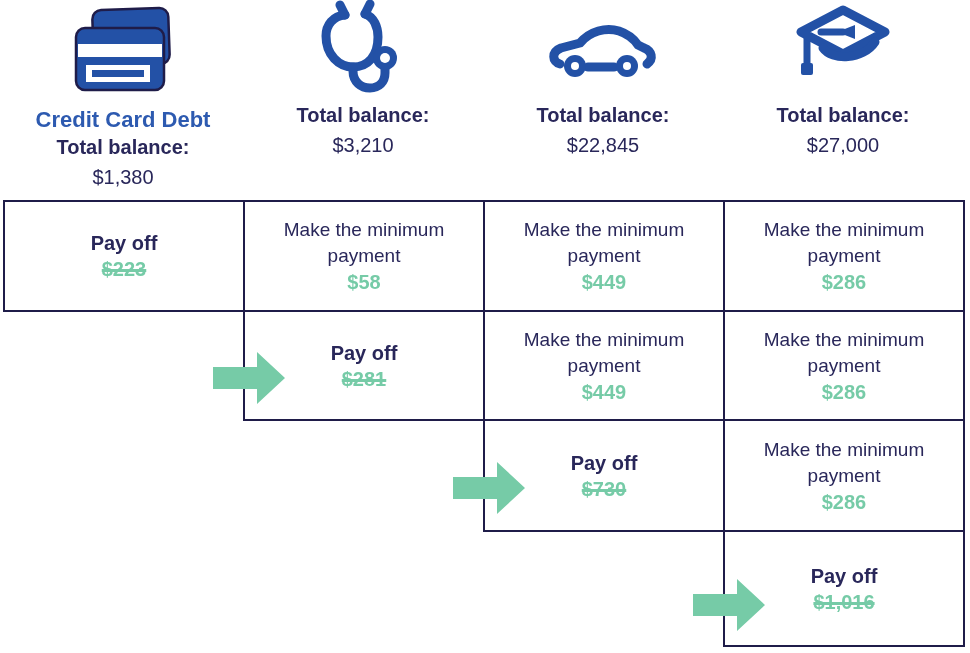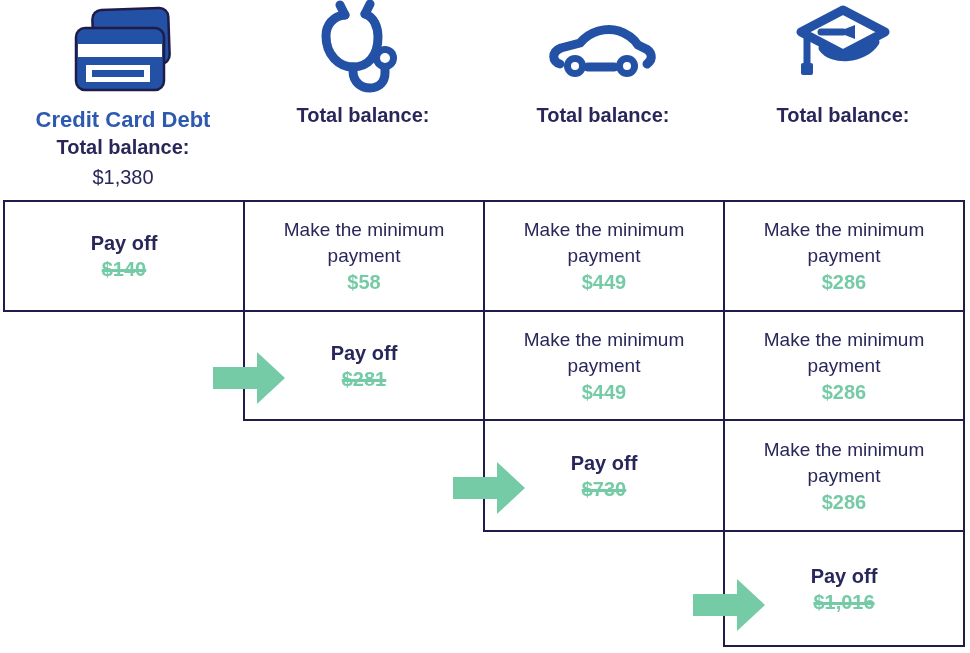--- a/index.html
+++ b/index.html
@@ -70,53 +70,56 @@
       <svg width="96" height="100" viewBox="0 0 96 100" aria-hidden="true">
         <path class="ics" d="M30,15 C18,16 11,25 11,36 C11,55 24,67 38,67 C53,67 63,56 63,37 C63,27 59,17 50,14"></path>
         <path class="ics" d="M30,15 L25,5"></path>
         <path class="ics" d="M50,14 L55,4"></path>
         <path class="ics" d="M38,67 L38,71 C38,82 46,88 55,88 C64,88 70,82 70,73 L70,66"></path>
         <circle class="icb" cx="70" cy="58" r="12"></circle>
         <circle class="icw" cx="70" cy="58" r="5"></circle>
       </svg>
     </div>
     <div class="balance-label">Total balance:</div>
+    <div class="balance-amount">$3,210</div>
   </div>
 
   <div class="col-head ch2">
     <div class="icon-box">
       <svg width="112" height="72" viewBox="0 0 112 72" aria-hidden="true">
         <path class="ics" d="M13,50 C5,48 4,38 14,34 L33,29 C43,17 59,13 72,17 C81,20 87,25 91,31 L97,34 C105,37 107,45 100,50"></path>
         <path class="ics" d="M41,53 L67,53"></path>
         <circle class="icb" cx="28" cy="52" r="11"></circle>
         <circle class="icw" cx="28" cy="52" r="4"></circle>
         <circle class="icb" cx="80" cy="52" r="11"></circle>
         <circle class="icw" cx="80" cy="52" r="4"></circle>
       </svg>
     </div>
     <div class="balance-label">Total balance:</div>
+    <div class="balance-amount">$22,845</div>
   </div>
 
   <div class="col-head ch3">
     <div class="icon-box">
       <svg width="96" height="94" viewBox="0 0 96 94" aria-hidden="true">
         <path class="ics2" d="M12,32 L12,60"></path>
         <rect class="icb" x="6" y="60" width="12" height="12" rx="2"></rect>
         <polygon class="icsw" points="48,7 90,29 48,51 6,29"></polygon>
         <path class="ics2" d="M48,29 L26,29"></path>
         <polygon class="icb" points="60,22 60,36 42,29"></polygon>
         <path class="ics" d="M28,45 C37,58 68,57 80,39"></path>
       </svg>
     </div>
     <div class="balance-label">Total balance:</div>
+    <div class="balance-amount">$27,000</div>
   </div>
 
   <div class="cell c0 r0">
     <div class="payoff-label">Pay off</div>
-    <div class="amount struck">$140</div>
+    <div class="amount struck">$223</div>
   </div>
   <div class="cell c1 r0">
     <div class="cell-label">Make the minimum payment</div>
     <div class="amount">$58</div>
   </div>
   <div class="cell c2 r0">
     <div class="cell-label">Make the minimum payment</div>
     <div class="amount">$449</div>
   </div>
   <div class="cell c3 r0">

